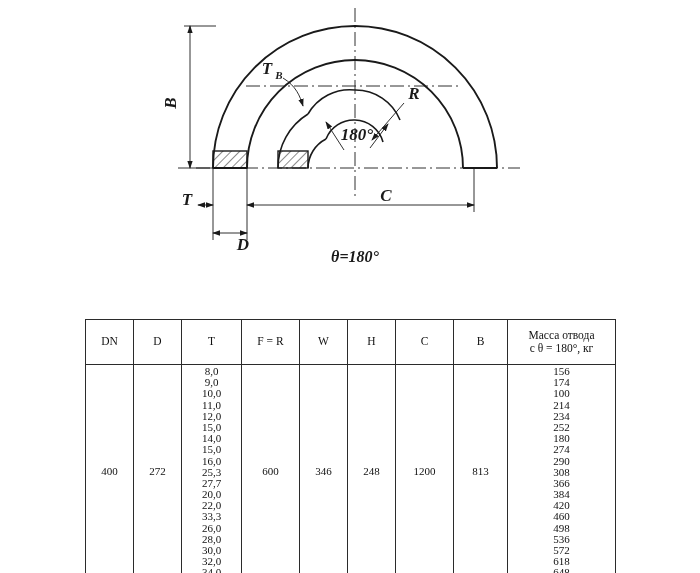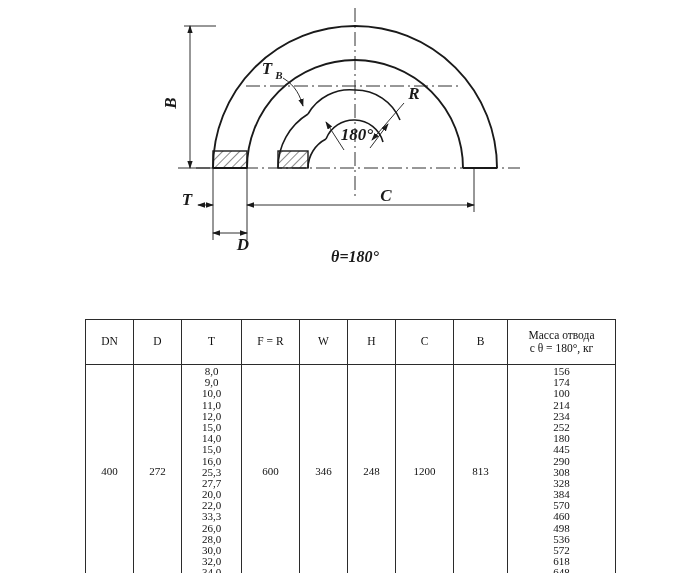--- a/index.html
+++ b/index.html
@@ -267,26 +267,26 @@
         <td class="single">1200</td>
         <td class="single">813</td>
         <td class="stack">
             <span class="cellline">156</span>
             <span class="cellline">174</span>
             <span class="cellline">100</span>
             <span class="cellline">214</span>
             <span class="cellline">234</span>
             <span class="cellline">252</span>
             <span class="cellline">180</span>
-            <span class="cellline">445</span>
+            <span class="cellline">274</span>
             <span class="cellline">290</span>
             <span class="cellline">308</span>
-            <span class="cellline">328</span>
+            <span class="cellline">366</span>
             <span class="cellline">384</span>
-            <span class="cellline">570</span>
+            <span class="cellline">420</span>
             <span class="cellline">460</span>
             <span class="cellline">498</span>
             <span class="cellline">536</span>
             <span class="cellline">572</span>
             <span class="cellline">618</span>
             <span class="cellline">648</span>
           </td>
       </tr>
     </tbody>
   </table>

